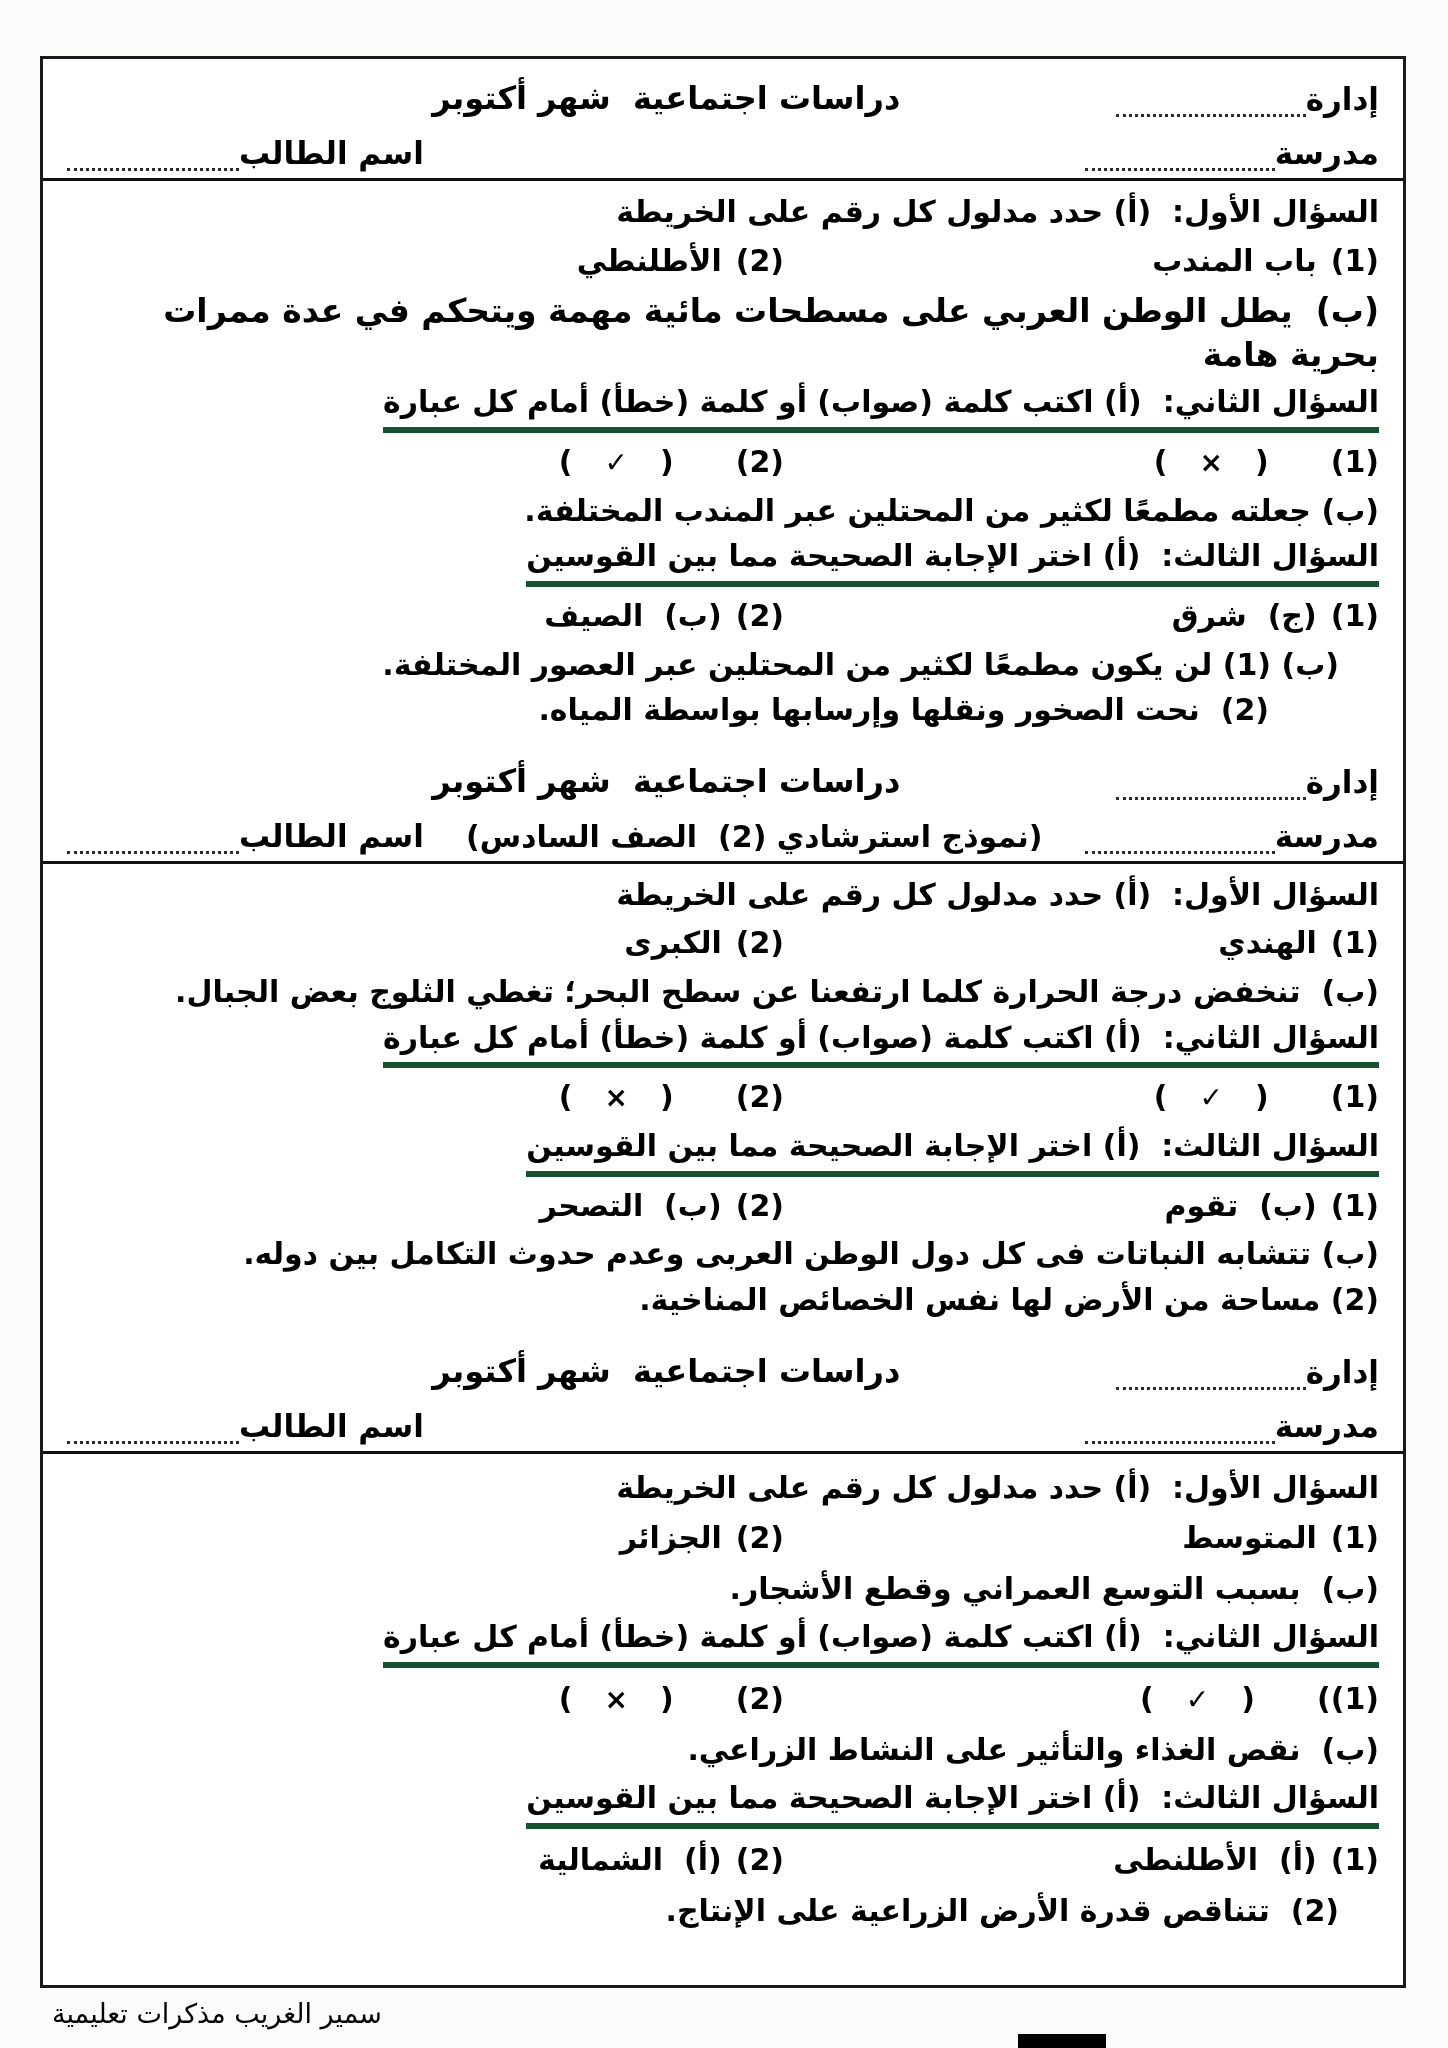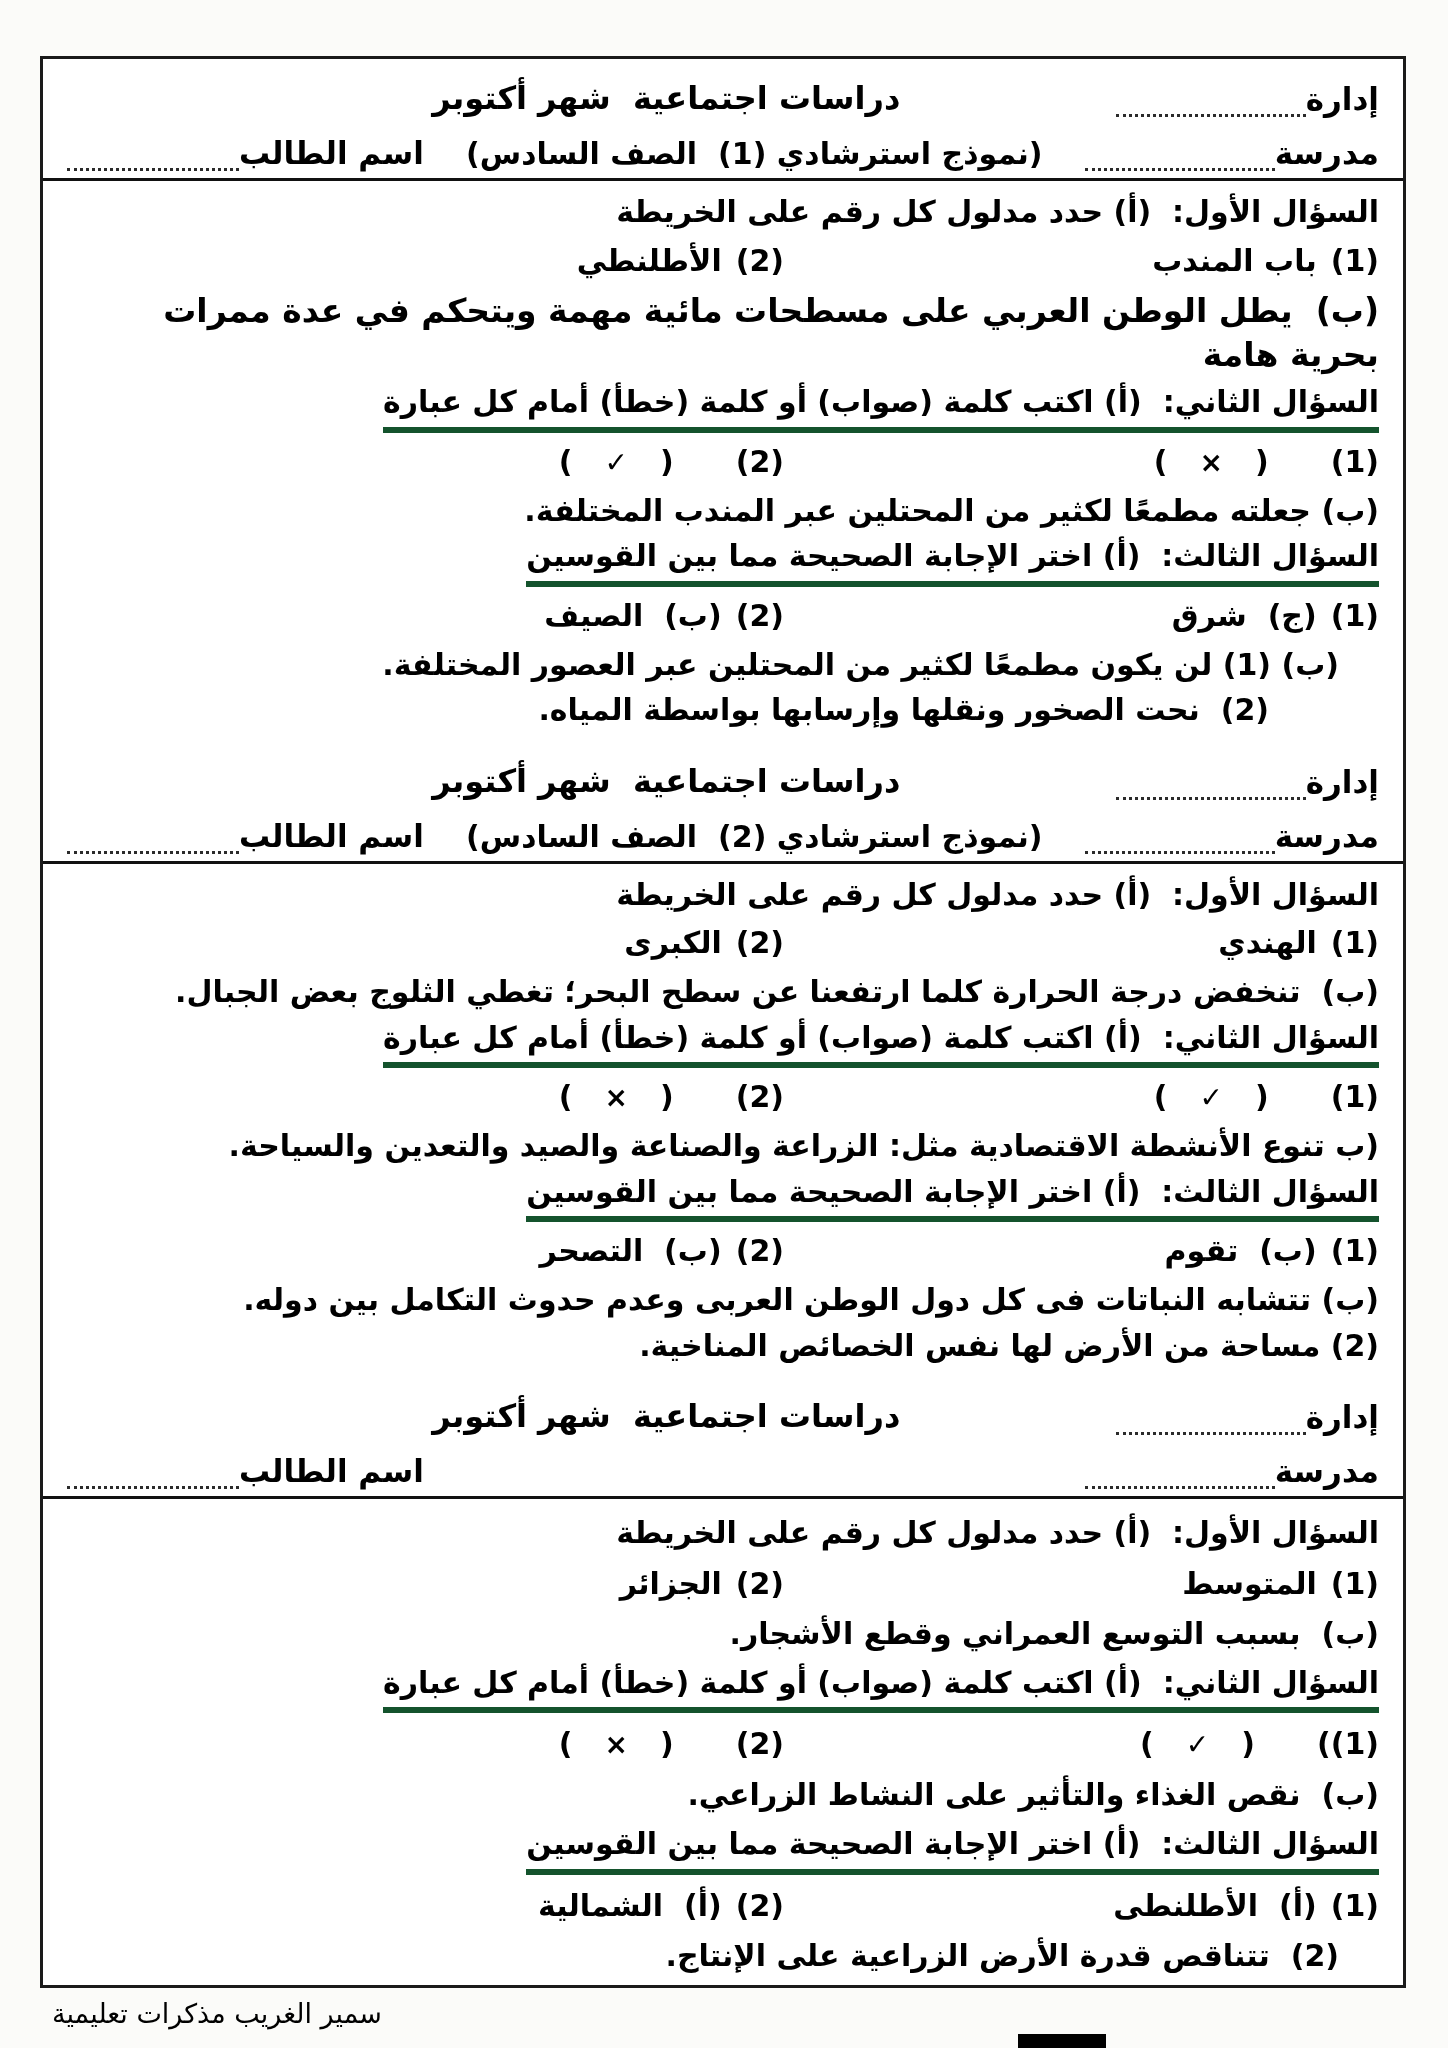--- a/index.html
+++ b/index.html
@@ -73,21 +73,20 @@
         <span class="dots d190"></span>
       </span>
       <span class="subject">دراسات اجتماعية  شهر أكتوبر</span>
       <span class="spacerA"></span>
     </div>
     <div class="hdr-row">
       <span class="hl">
         <span>مدرسة</span>
         <span class="dots d190"></span>
       </span>
-      <span class="model">(نموذج استرشادي (1)  الصف السادس)</span>
       <span class="hl">
         <span>اسم الطالب</span>
         <span class="dots d170"></span>
       </span>
     </div>
   </div>
   <div class="sep"></div>
 
   <div class="body">
     <div class="line">السؤال الأول:  (أ) حدد مدلول كل رقم على الخريطة</div>
@@ -185,21 +184,20 @@
       </span>
       <span class="p2">
         <span class="num">(2)</span>
         <span class="blank">
           <span>(</span>
           <span class="mark">×</span>
           <span>)</span>
         </span>
       </span>
     </div>
-    <div class="line">(ب تنوع الأنشطة الاقتصادية مثل: الزراعة والصناعة والصيد والتعدين والسياحة.</div>
     <div class="line"><span class="u">السؤال الثالث:  (أ) اختر الإجابة الصحيحة مما بين القوسين</span></div>
     <div class="pair">
       <span class="p1">
         <span class="num">(1)</span>
         <span class="ptext">(ب)  تقوم</span>
       </span>
       <span class="p2">
         <span class="num">(2)</span>
         <span class="ptext">(ب)  التصحر</span>
       </span>

